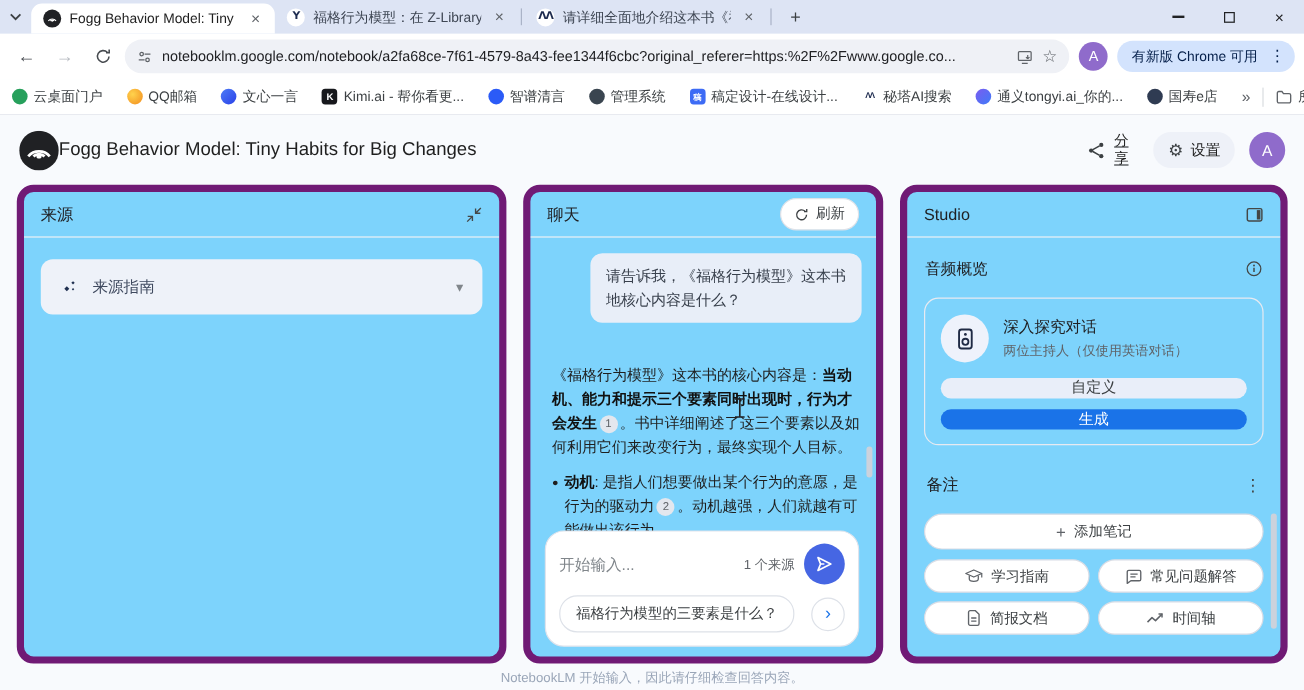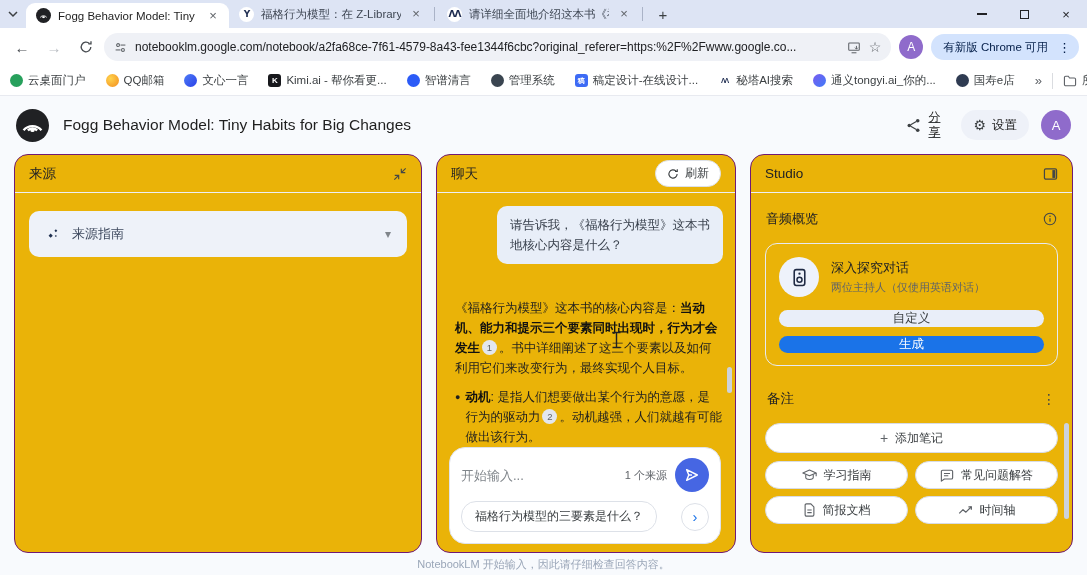--- a/index.html
+++ b/index.html
@@ -39,32 +39,32 @@
   
   .bookmarks { height:30px; background:#fff; display:flex; align-items:center; padding:0 10px; gap:20px; font-size:11.5px; color:#3c4043; border-bottom:1px solid #e8eaf0; }
   .bm { display:flex; align-items:center; gap:5px; white-space:nowrap; }
   .bm-ic { width:13px; height:13px; border-radius:50%; flex:none; display:flex; align-items:center; justify-content:center; color:#fff; font-size:8px; font-weight:bold; }
   .sq { border-radius:3px; }
   .bm-right { margin-left:auto; display:flex; align-items:center; gap:10px; }
   .bm-divider { width:1px; height:16px; background:#dadce0; }
 
   
   .app { height:457px; background:#f8fafd; }
-  .appheader { height:58px; display:flex; align-items:center; padding:0 16px; gap:14px; }
+  .appheader { height:58px; display:flex; align-items:center; padding:0 16px; }
   .nlm-logo { width:33px; height:33px; flex:none; }
   .apptitle { font-size:15.5px; color:#1f1f1f; flex:1; white-space:nowrap; overflow:hidden; }
   .hdr-right { display:flex; align-items:center; gap:12px; }
   .share-btn { display:flex; align-items:center; gap:6px; padding:4px 8px; border-radius:16px; color:#3c4043;text-decoration:underline; }
   .share-label { width:14px; font-size:12px; line-height:1.25; color:#1f1f1f; word-break:break-all; text-align:center; }
   .settings-btn { display:flex; align-items:center; gap:6px; height:30px; padding:0 12px; border-radius:16px; background:#eef1f8; font-size:12.5px; color:#1f1f1f; }
   .gear { font-size:14px; color:#3c4043; }
   .hdr-avatar { width:30px; height:30px; border-radius:50%; background:#8f6bcb; color:#fff; font-size:13px; display:flex; align-items:center; justify-content:center; }
 
   .panels { display:flex; gap:14px; padding:0 14px; height:399px; }
-  .panel { background:#eab308; border:1px solid #701a75; border-radius:14px; position:relative; overflow:hidden; }
+  .panel { background:#7dd3fc; border:6px solid #701a75; border-radius:14px; position:relative; overflow:hidden; }
   .panel-hd { height:38px; display:flex; align-items:center; padding:0 14px; border-bottom:1px solid #edf0f5; }
   .panel-title { font-size:13.5px; color:#202124; }
   .panel-hd .right { margin-left:auto; display:flex; align-items:center; color:#444746; }
 
   .p-sources { width:408px; flex:none; }
   .guide-card { margin:18px 14px 0; height:46px; background:#eef2f9; border-radius:10px; display:flex; align-items:center; padding:0 16px; gap:10px; }
   .guide-label { font-size:13px; color:#3f4a5f; }
   .guide-card .chev { margin-left:auto; color:#80868b; font-size:12px; }
 
   .p-chat { width:300px; flex:none; }

